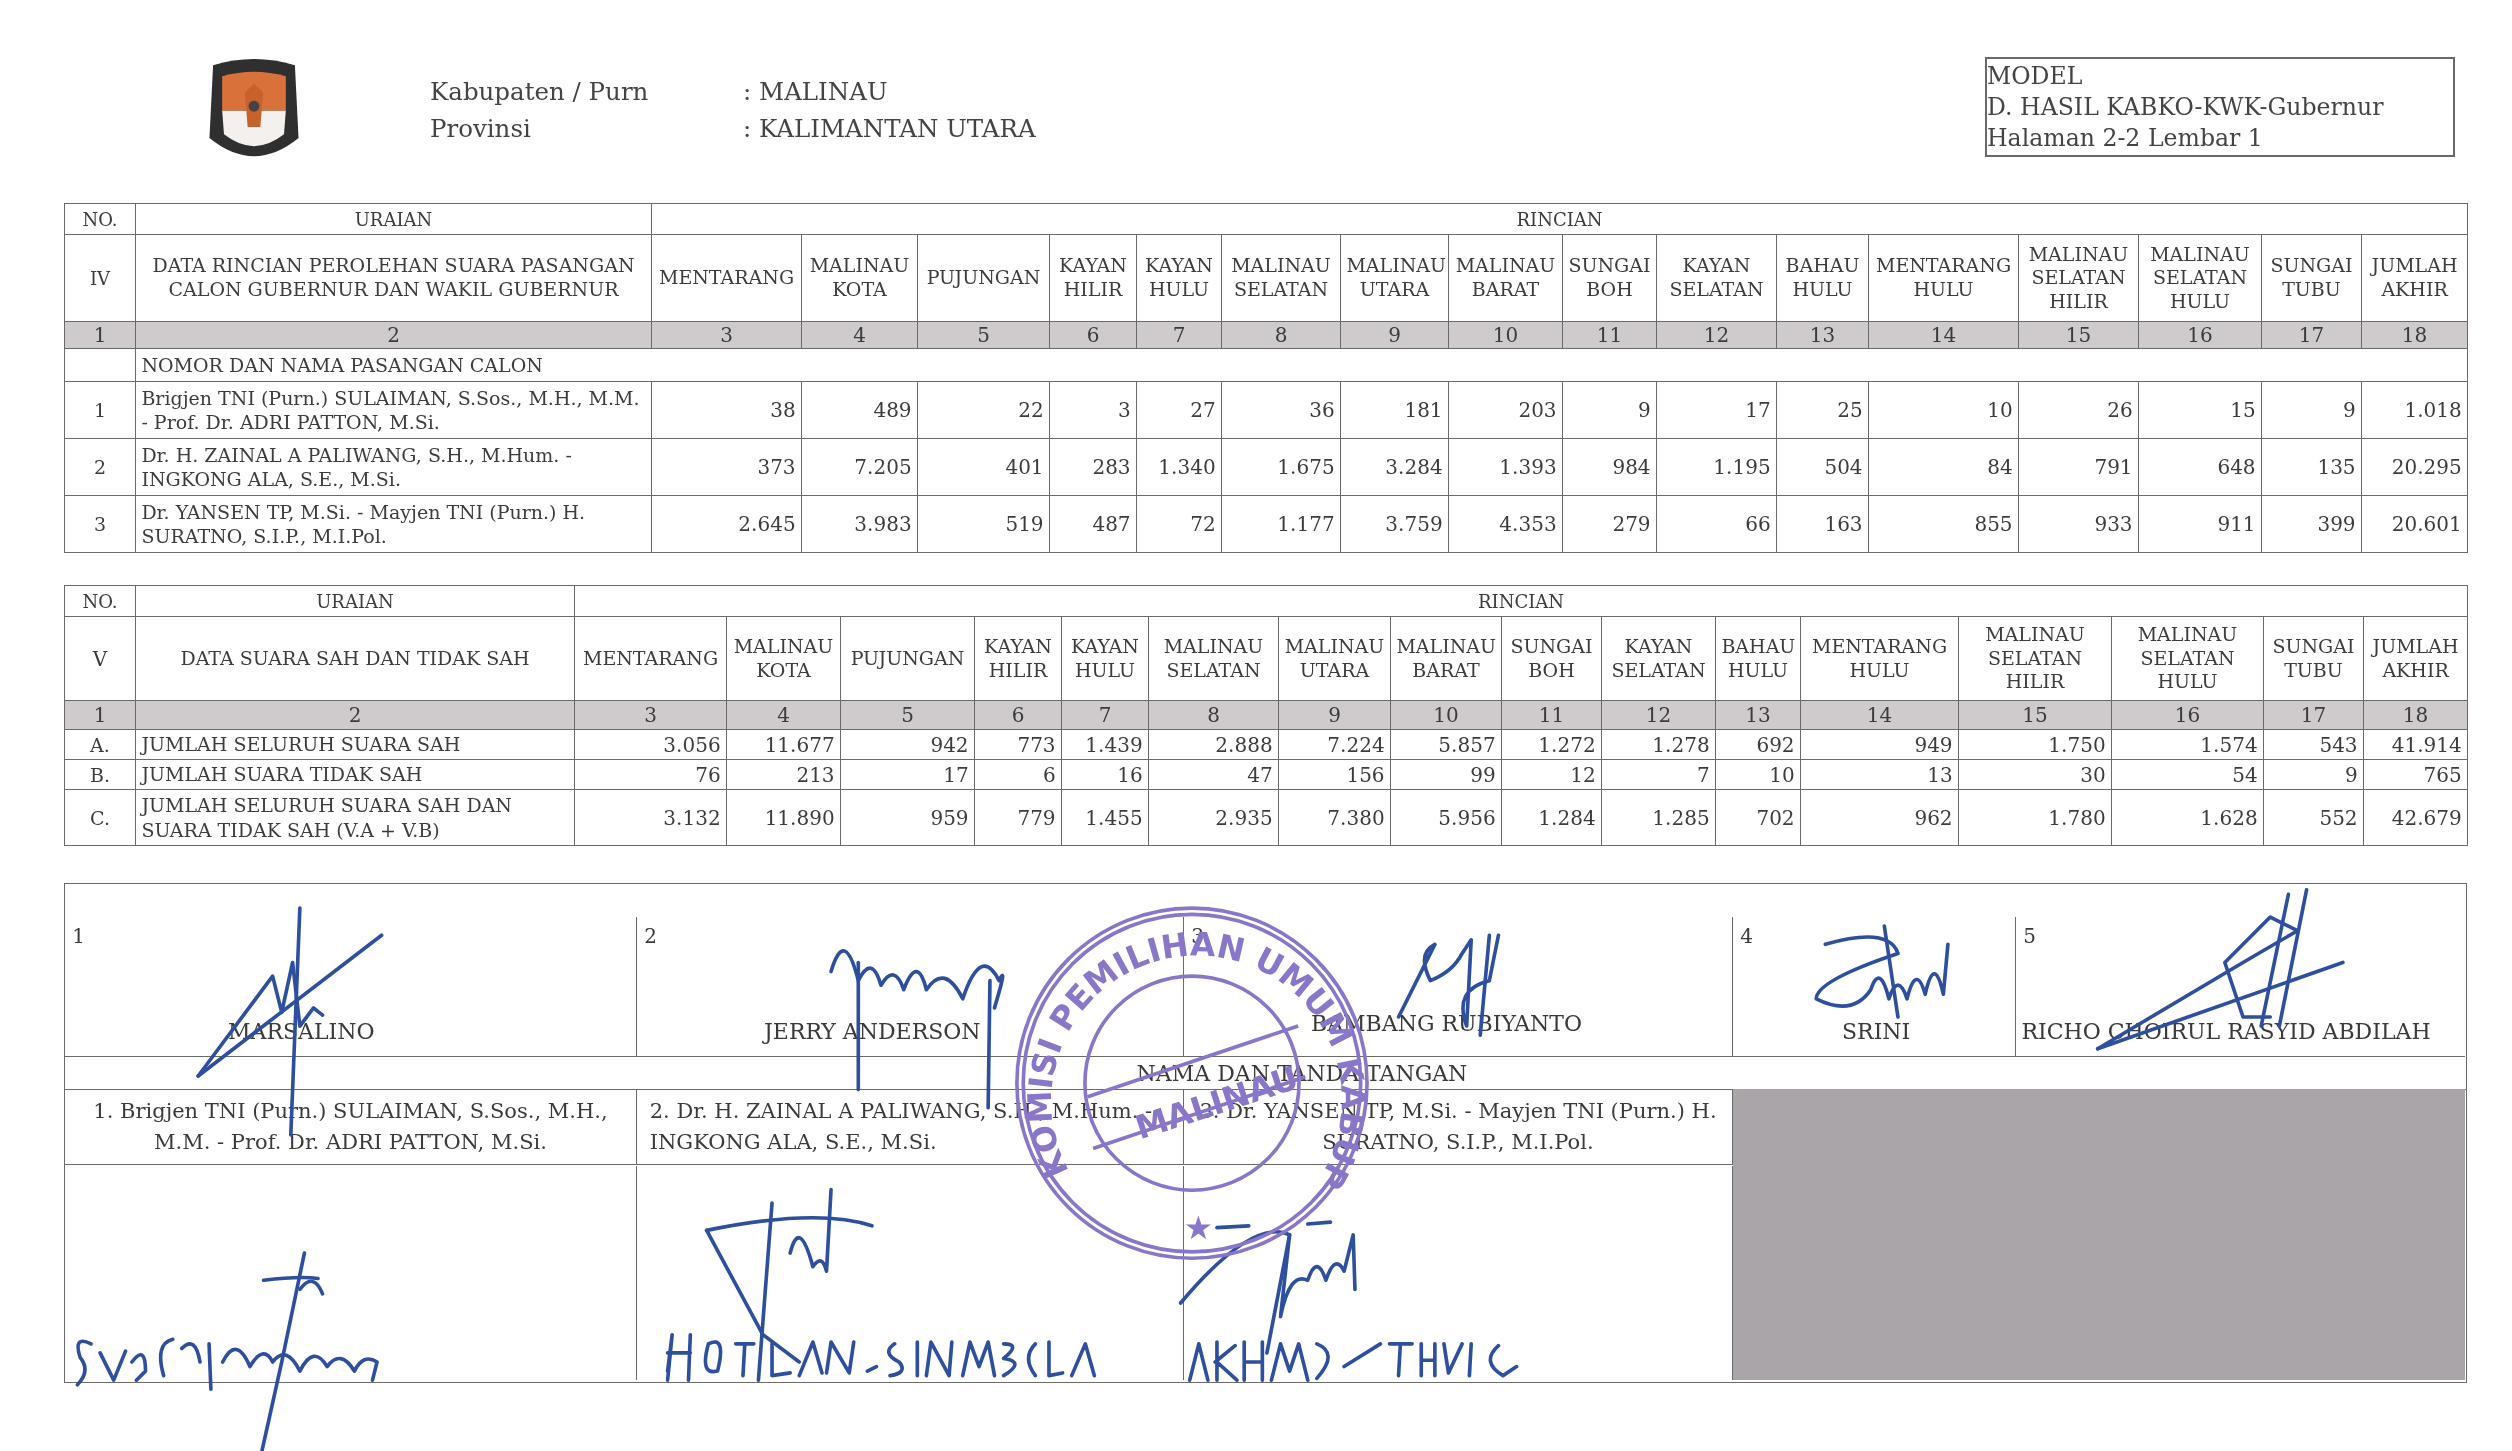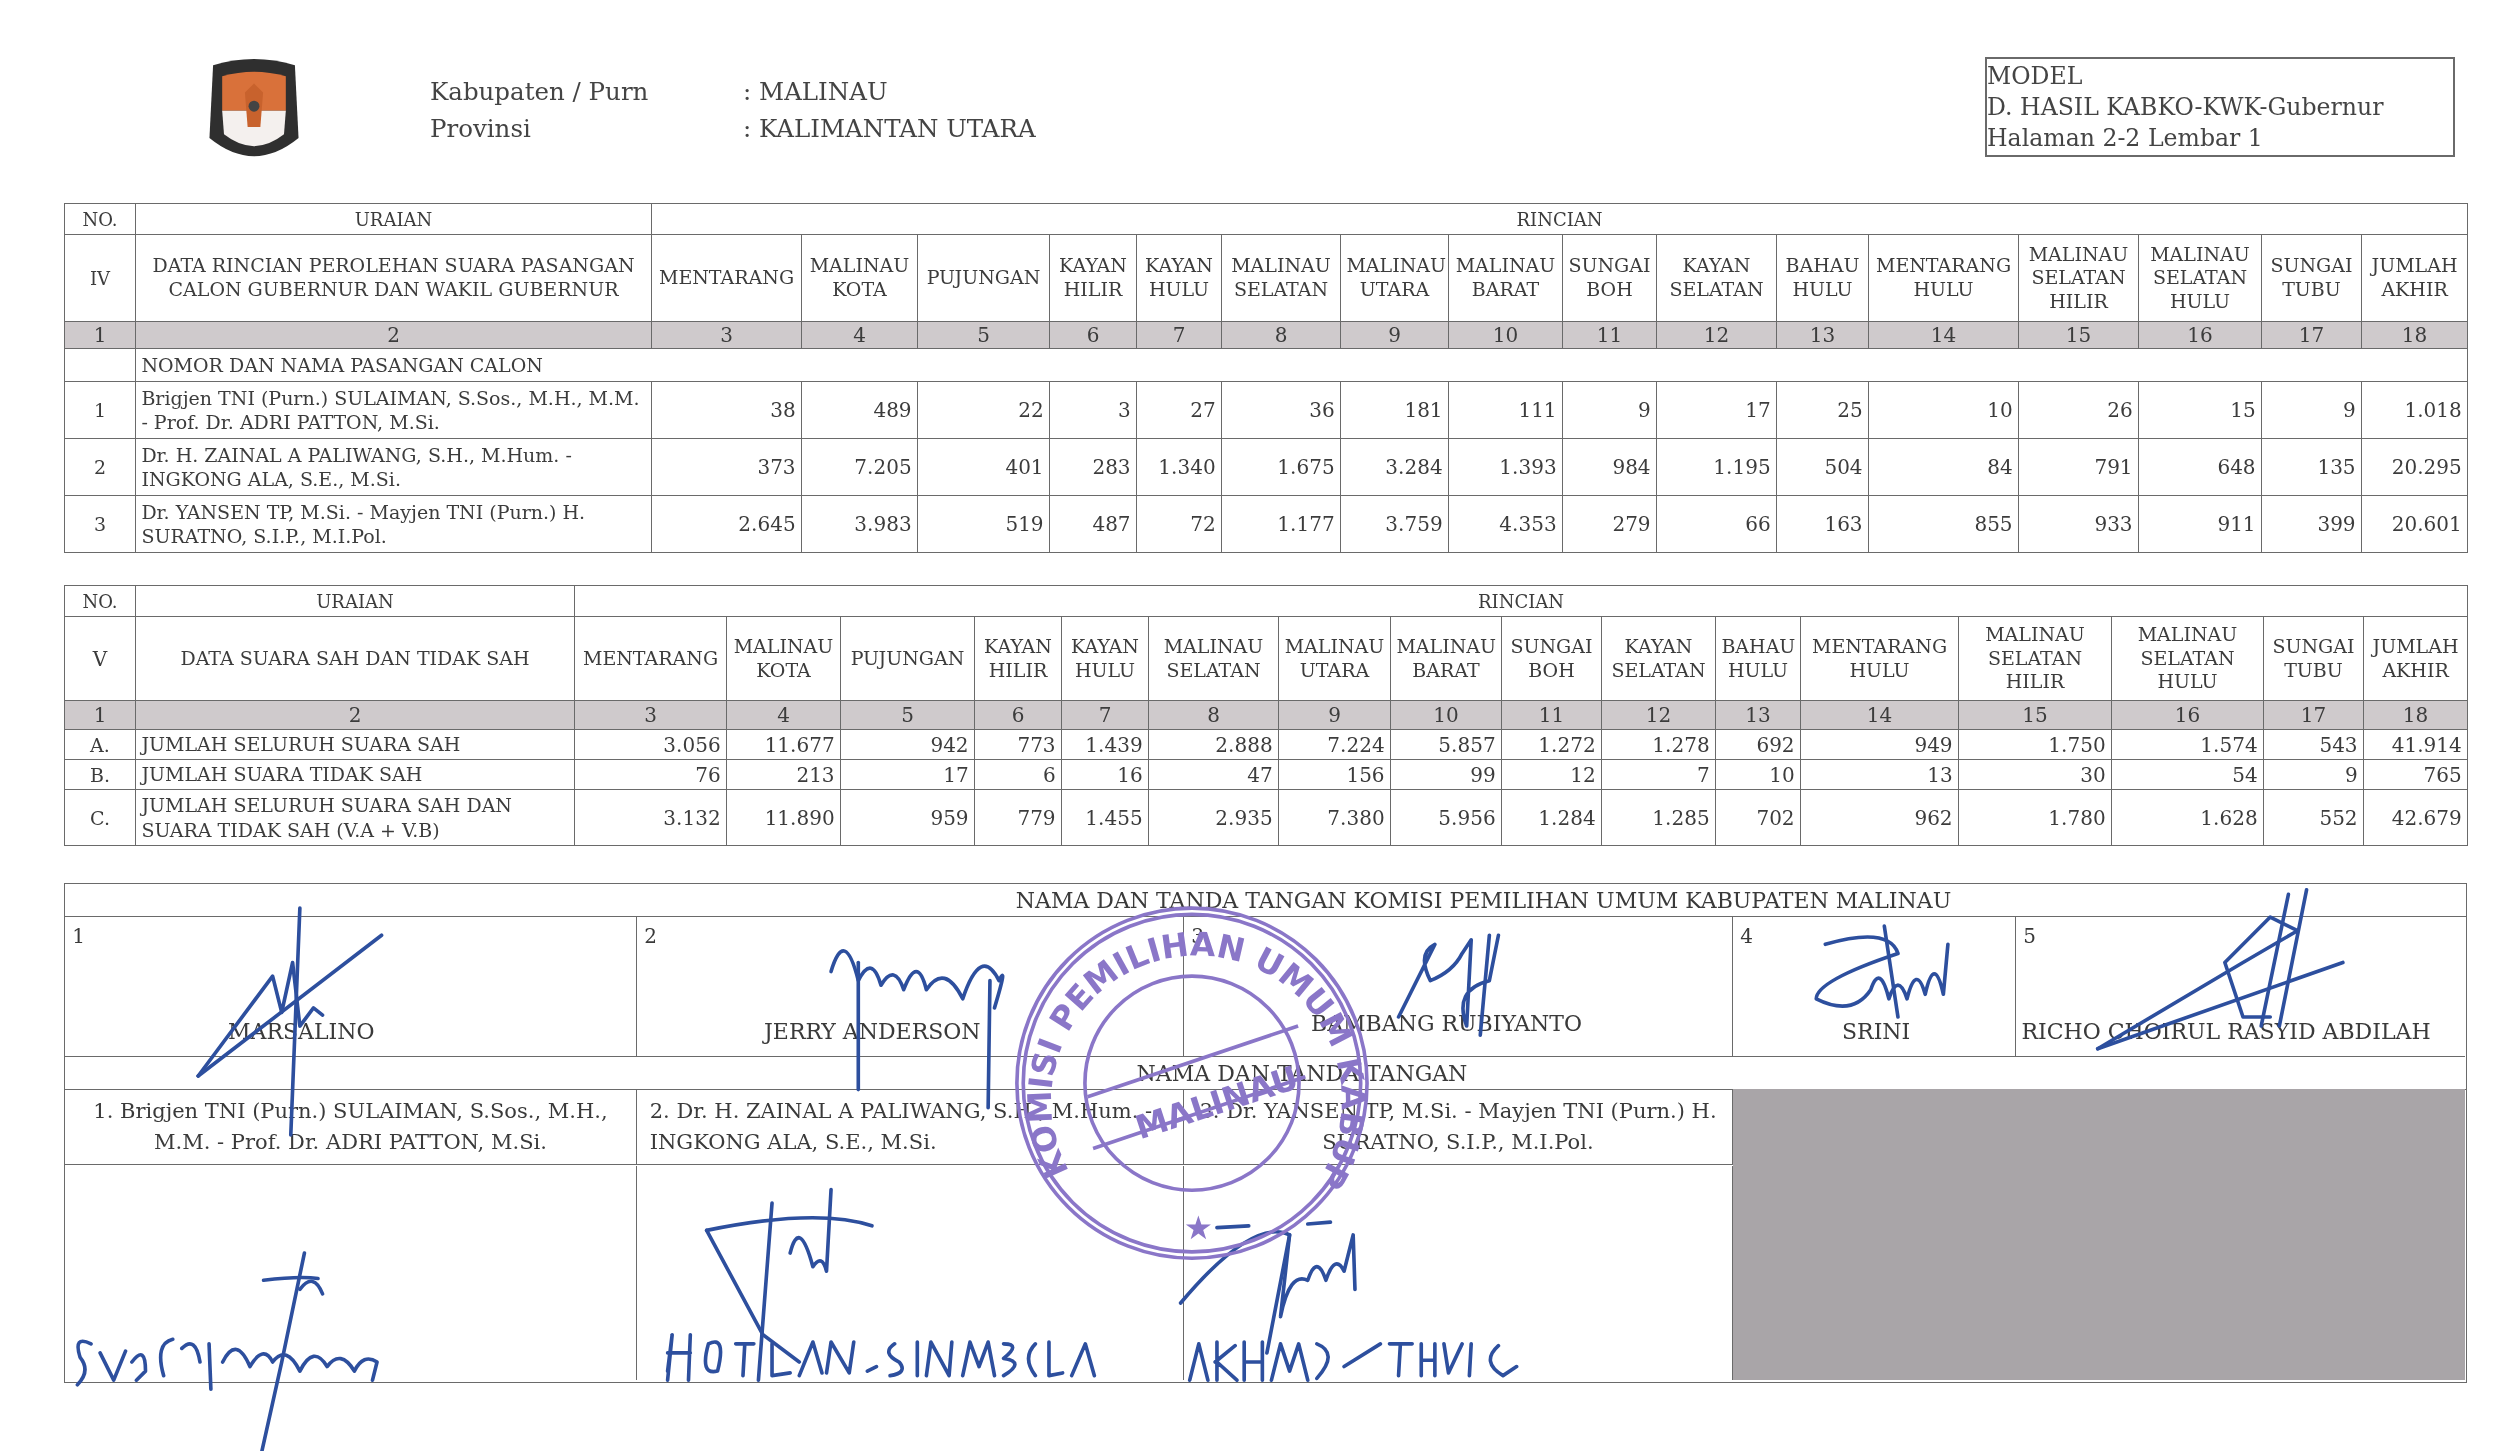--- a/index.html
+++ b/index.html
@@ -119,21 +119,21 @@
   <tr style="height:57px;">
     <td class="c" style="font-size:19px;">1</td>
     <td class="desc">Brigjen TNI (Purn.) SULAIMAN, S.Sos., M.H., M.M. - Prof. Dr. ADRI PATTON, M.Si.</td>
     <td class="val">38</td>
     <td class="val">489</td>
     <td class="val">22</td>
     <td class="val">3</td>
     <td class="val">27</td>
     <td class="val">36</td>
     <td class="val">181</td>
-    <td class="val">111</td>
+    <td class="val">203</td>
     <td class="val">9</td>
     <td class="val">17</td>
     <td class="val">25</td>
     <td class="val">10</td>
     <td class="val">26</td>
     <td class="val">15</td>
     <td class="val">9</td>
     <td class="val">1.018</td>
   </tr>
   <tr style="height:57px;">
@@ -304,21 +304,20 @@
     <td class="val">1.780</td>
     <td class="val">1.628</td>
     <td class="val">552</td>
     <td class="val">42.679</td>
   </tr>
 </tbody>
   </table>
 
 <div class="abs" style="left:64px;top:883px;width:2403px;height:500px;border:1.8px solid #6a6a6a;box-sizing:border-box;">
 
-  <div class="abs" style="left:0;top:0;width:100%;height:33px;border-bottom:1.8px solid #6a6a6a;box-sizing:border-box;text-align:center;font-size:22px;line-height:33px;padding-left:436px;">NAMA DAN TANDA TANGAN KOMISI PEMILIHAN UMUM KABUPATEN MALINAU</div>
 
   <div class="abs" style="left:0;top:33px;width:572px;height:140px;border-right:1.8px solid #6a6a6a;border-bottom:1.8px solid #6a6a6a;box-sizing:border-box;">
     <span class="abs" style="left:7.3px;top:7.3px;font-size:20px;">1</span>
     <span class="abs" style="left:163px;top:102px;font-size:22px;">MARSALINO</span>
   </div>
   <div class="abs" style="left:572px;top:33px;width:547px;height:140px;border-right:1.8px solid #6a6a6a;border-bottom:1.8px solid #6a6a6a;box-sizing:border-box;">
     <span class="abs" style="left:7.3px;top:7.3px;font-size:20px;">2</span>
     <span class="abs" style="left:127px;top:102px;font-size:22px;">JERRY ANDERSON</span>
   </div>
   <div class="abs" style="left:1119px;top:33px;width:549px;height:140px;border-right:1.8px solid #6a6a6a;border-bottom:1.8px solid #6a6a6a;box-sizing:border-box;">

